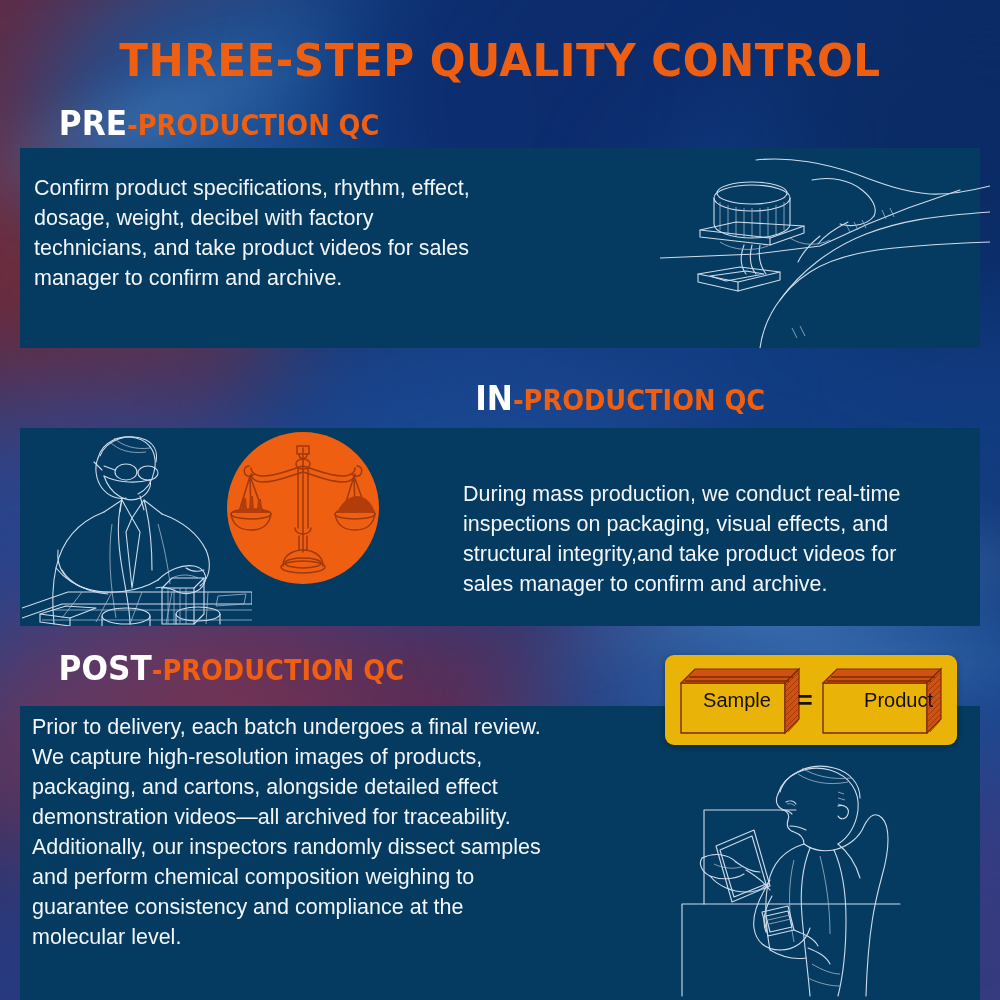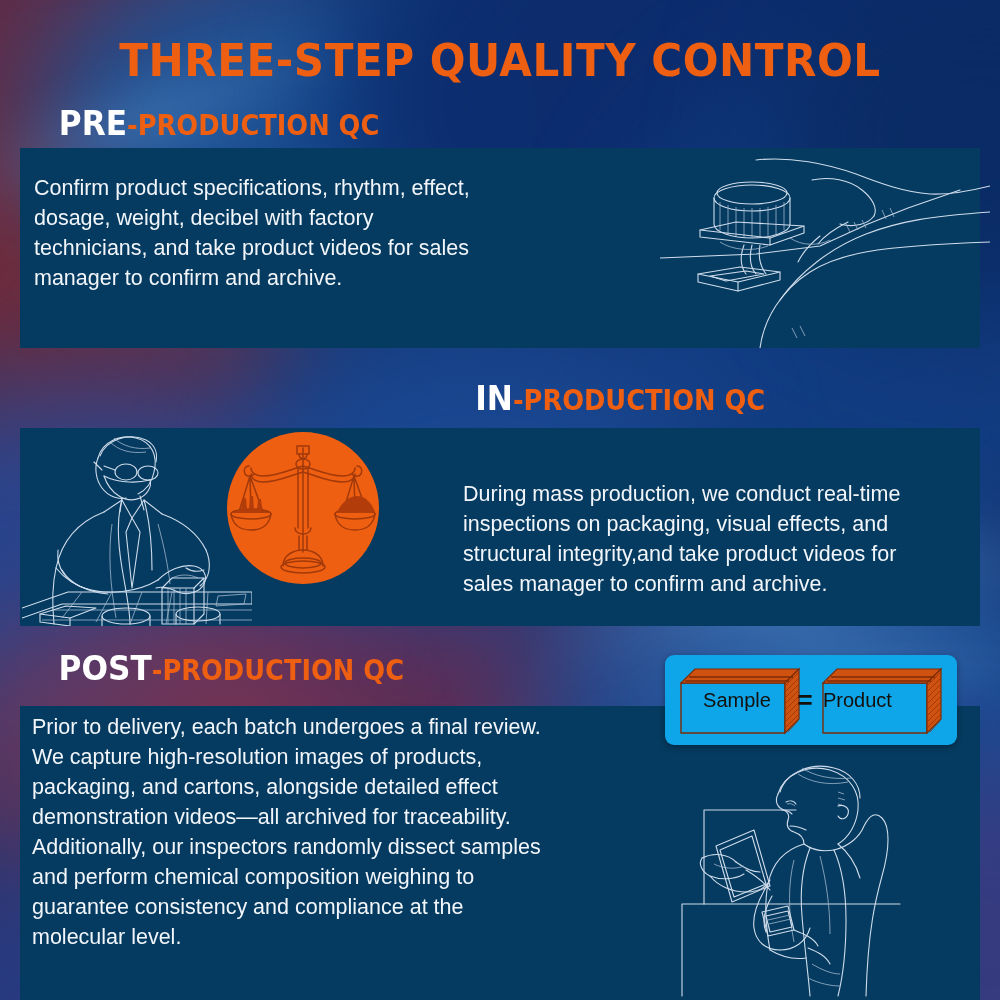--- a/index.html
+++ b/index.html
@@ -92,33 +92,33 @@
     position:absolute; left:227px; top:432px; width:152px; height:152px;
     border-radius:50%; background:#ef5f11;
   }
   #scale-badge svg { display:block; width:100%; height:100%; }
   .sl { fill:none; stroke:#a1390a; stroke-width:1.5; stroke-linecap:round; stroke-linejoin:round; }
   .slf { fill:#b33d0a; stroke:none; }
 
   
   #equation {
     position:absolute; left:665px; top:655px; width:292px; height:90px;
-    background:#0ea5e9; border-radius:9px;
+    background:#eab308; border-radius:9px;
     box-shadow:0 2px 6px rgba(0,0,0,.35);
   }
   #equation svg { display:block; width:100%; height:100%; }
   .bx { fill:none; stroke:#7d2b05; stroke-width:1.4; stroke-linejoin:round; }
   .bxs { fill:#cf5210; stroke:#7d2b05; stroke-width:1.2; }
   .eqlbl {
     position:absolute; color:#14100c; font-size:20px; font-weight:normal;
     font-family:"Liberation Sans",sans-serif;
   }
   #lbl-sample  { left:20px;  top:34px; width:104px; text-align:center; }
   #lbl-eq      { left:126px; top:30px; width:28px;  text-align:center; font-size:26px; font-weight:bold; }
-  #lbl-product { left:158px; top:34px; width:110px; text-align:left; }
+  #lbl-product { left:158px; top:34px; width:110px; text-align:right; }
 </style>
 </head>
 <body>
 
 <div id="bg">
   <div class="blob b1"></div>
     <div class="blob b2"></div>
     <div class="blob b3"></div>
   <div class="blob b4"></div>
     <div class="blob b5"></div>

